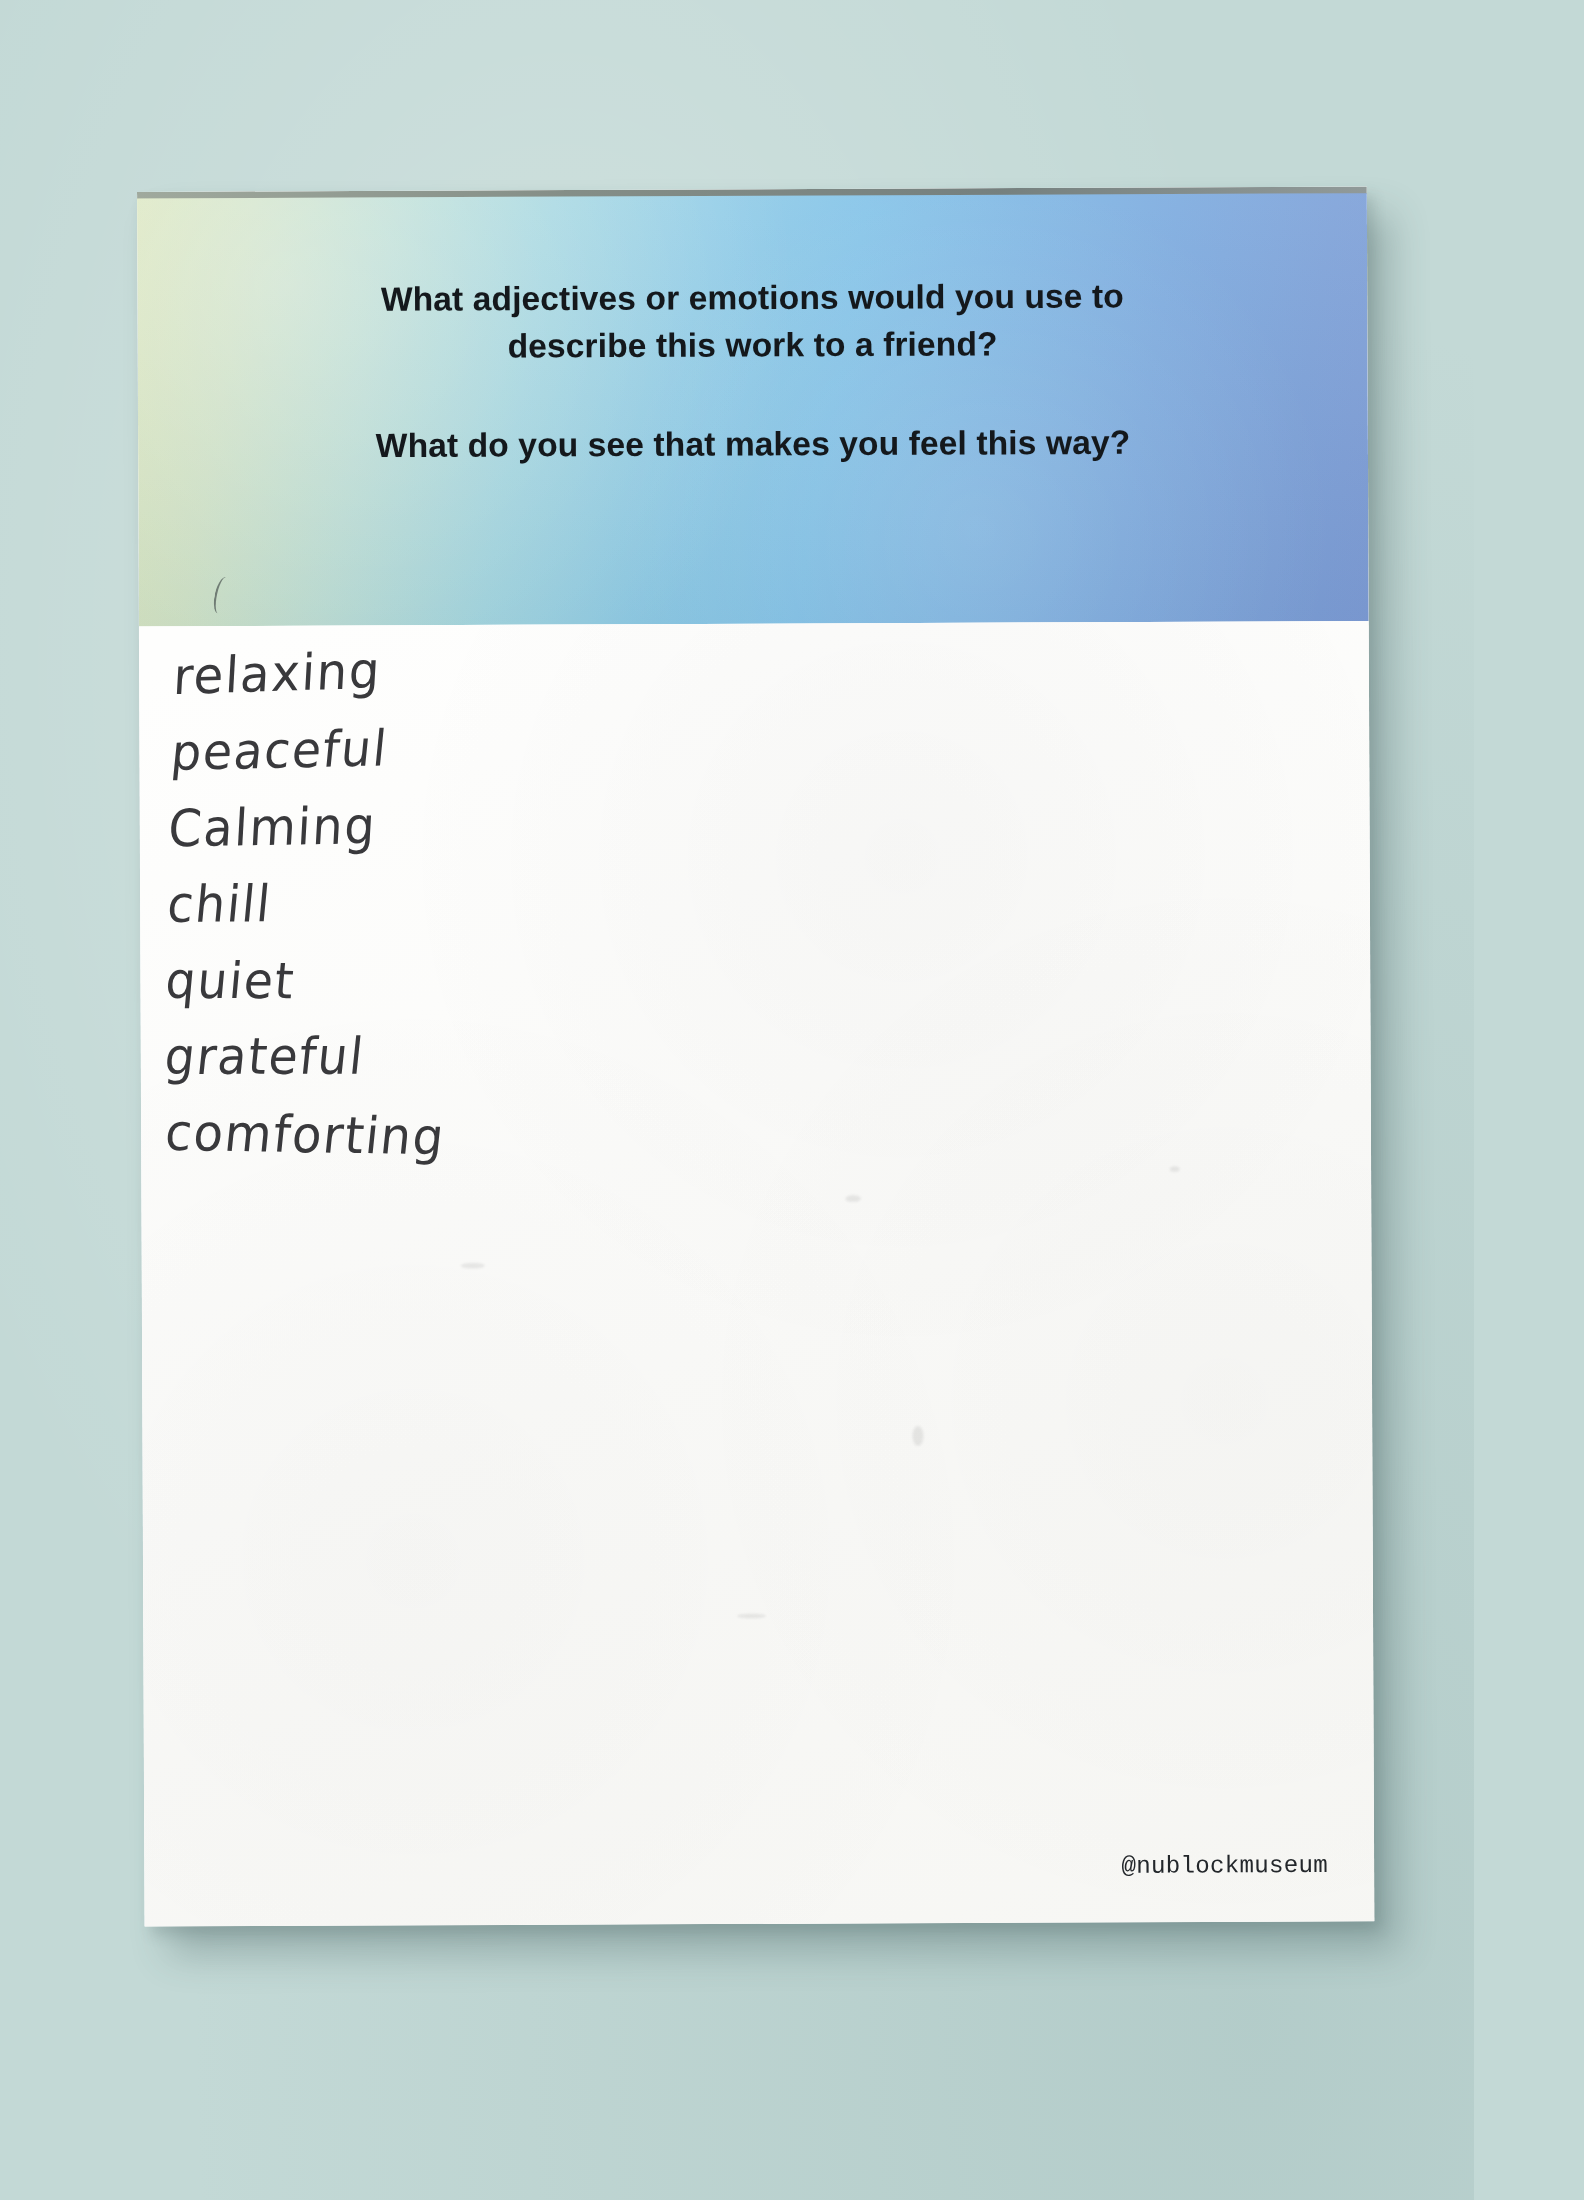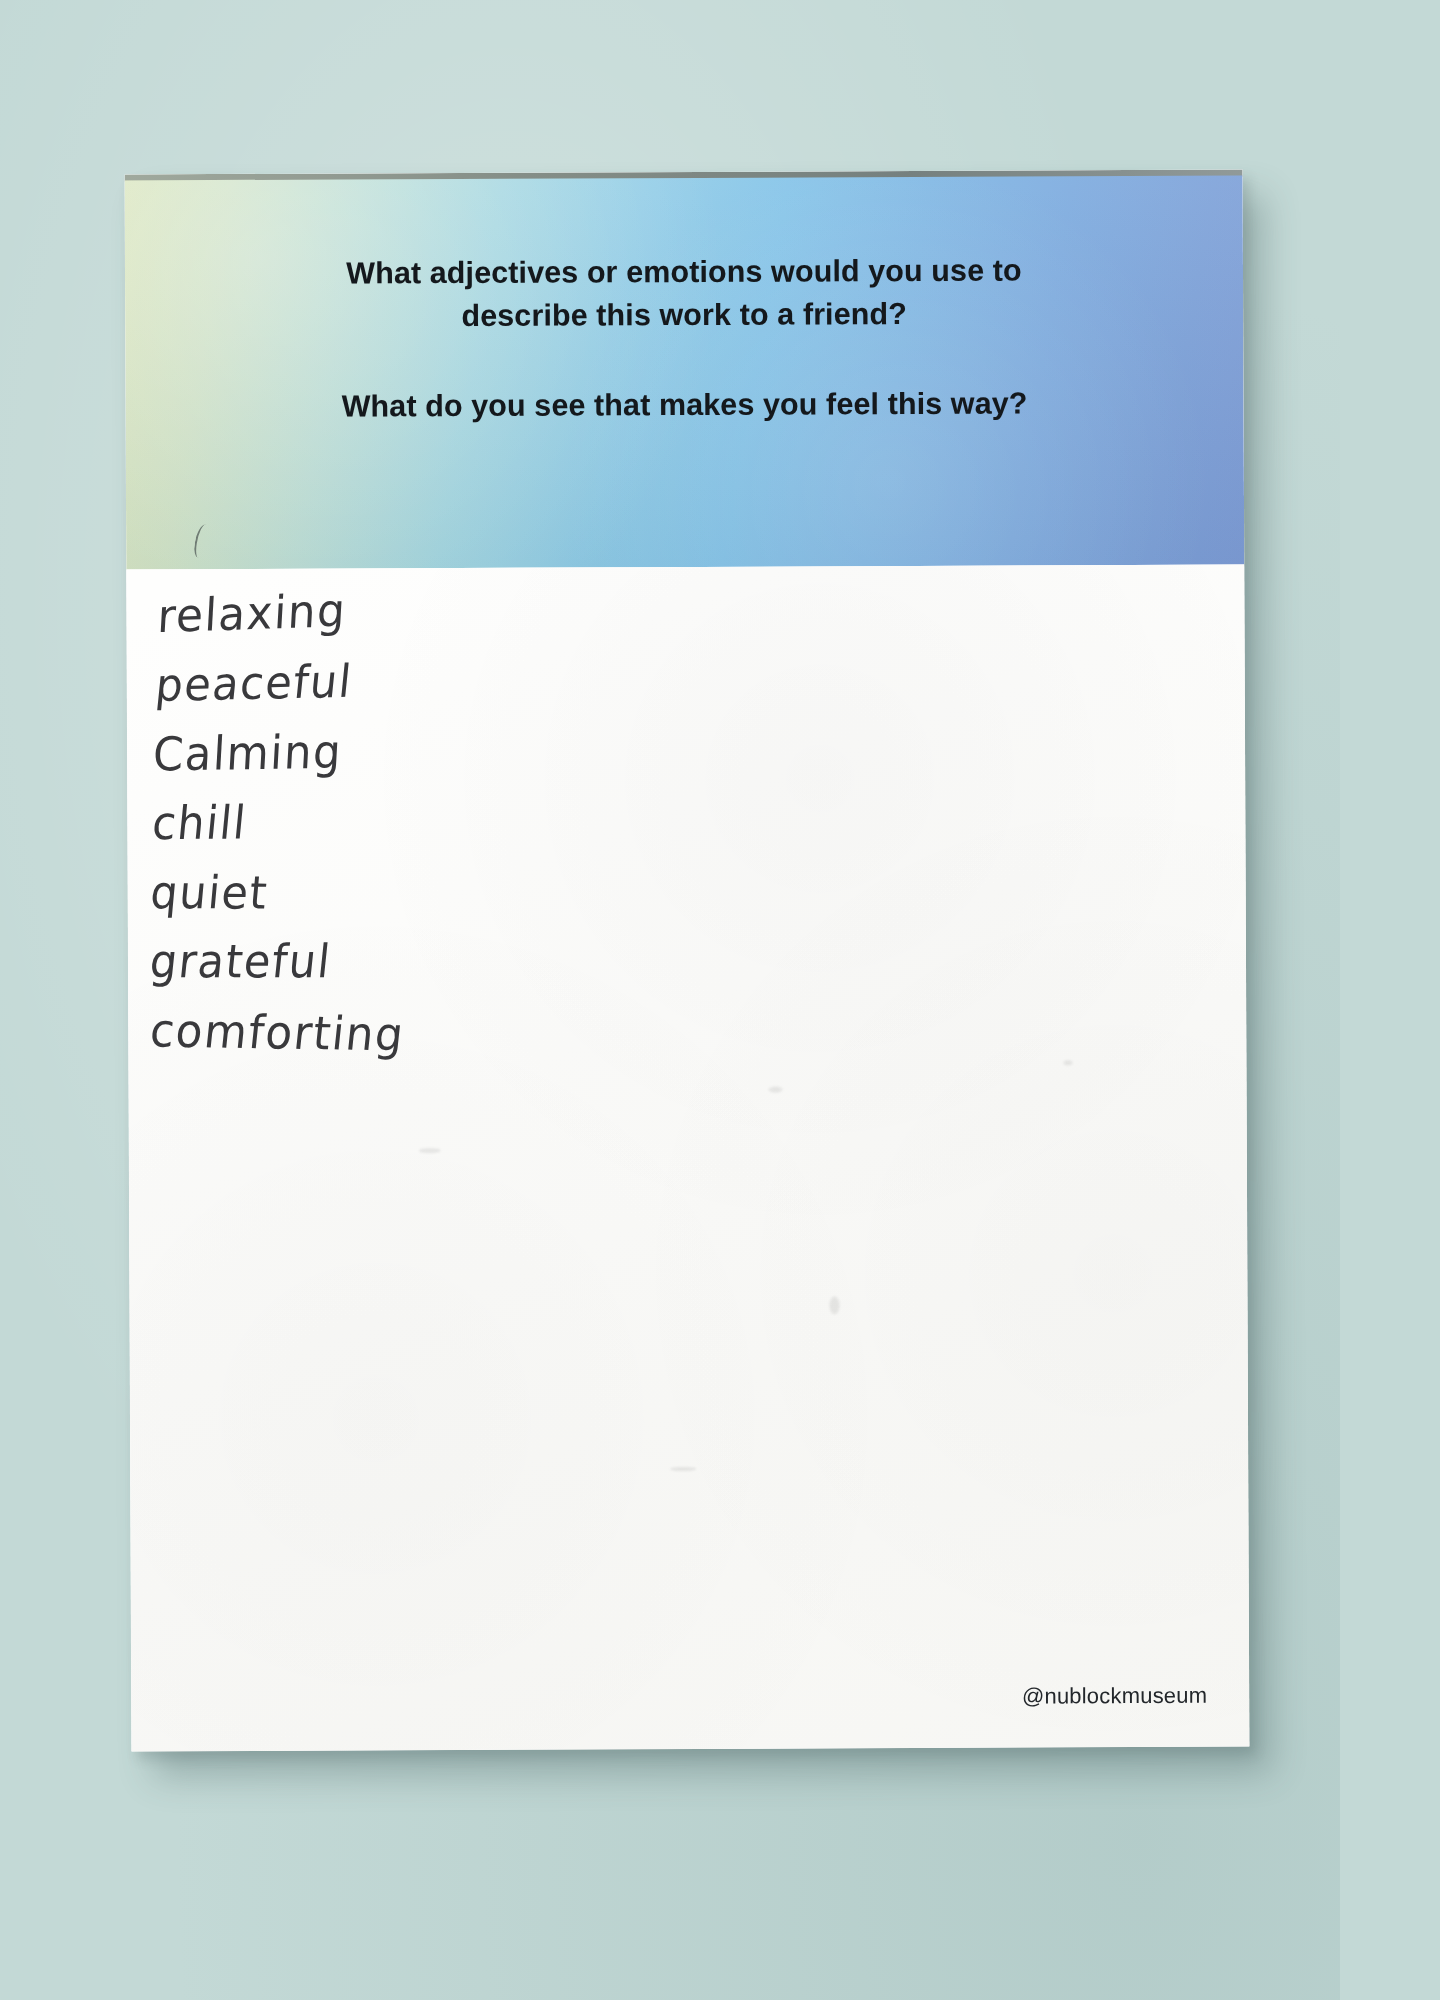--- a/index.html
+++ b/index.html
@@ -172,21 +172,21 @@
     filter: blur(1px);
   }
 
   #handle {
     position: absolute;
     right: 42px;
     bottom: 38px;
     font-size: 22px;
     letter-spacing: .2px;
     color: #23272b;
-    font-family: Liberation Sans, sans-serif;
+    font-family: Liberation Mono, monospace;
   }
 </style>
 </head>
 <body>
 
 <div id="scene">
   <div id="bg-gradient"></div>
 
   <div id="card">
 

